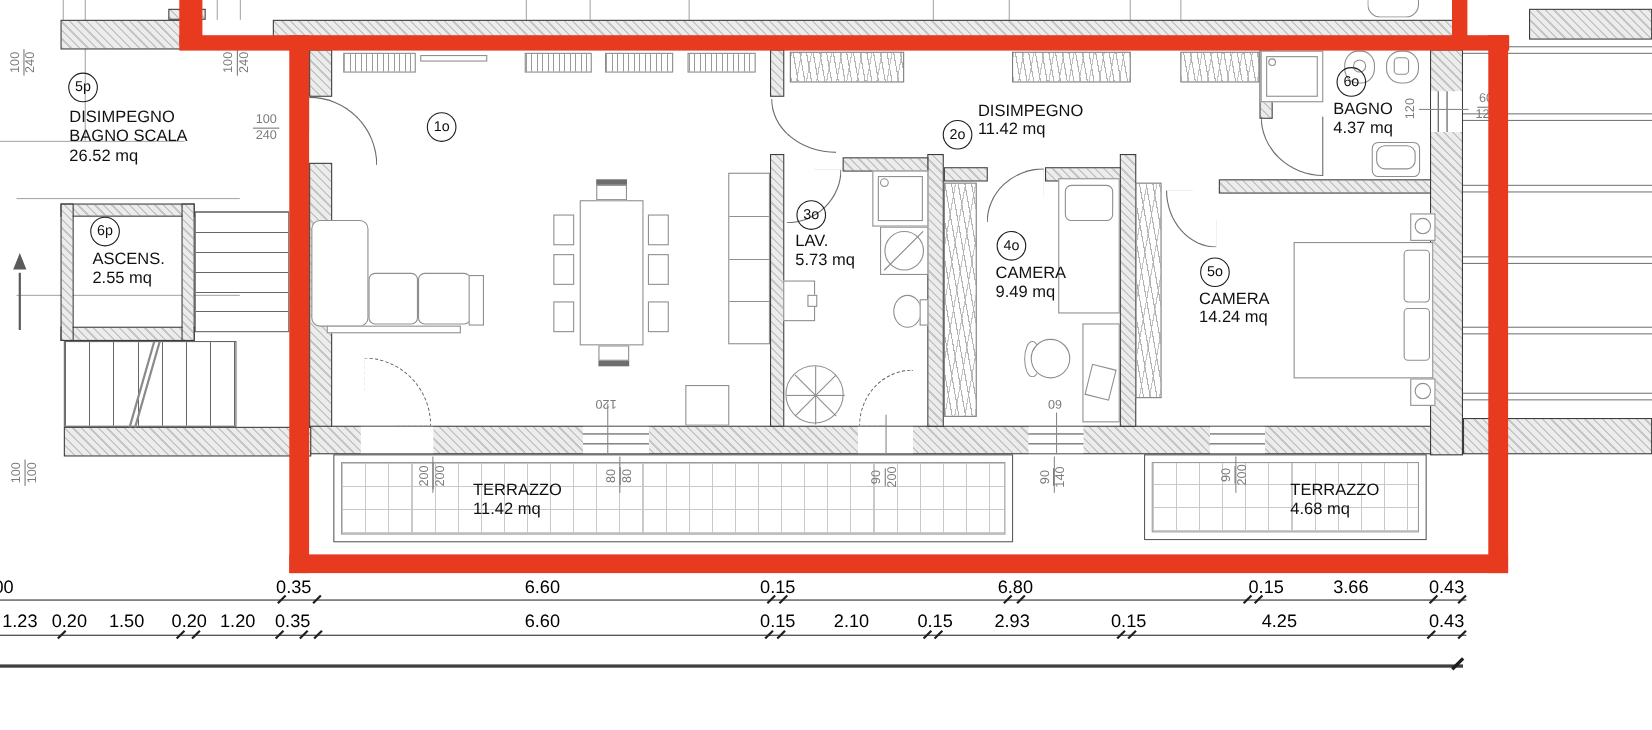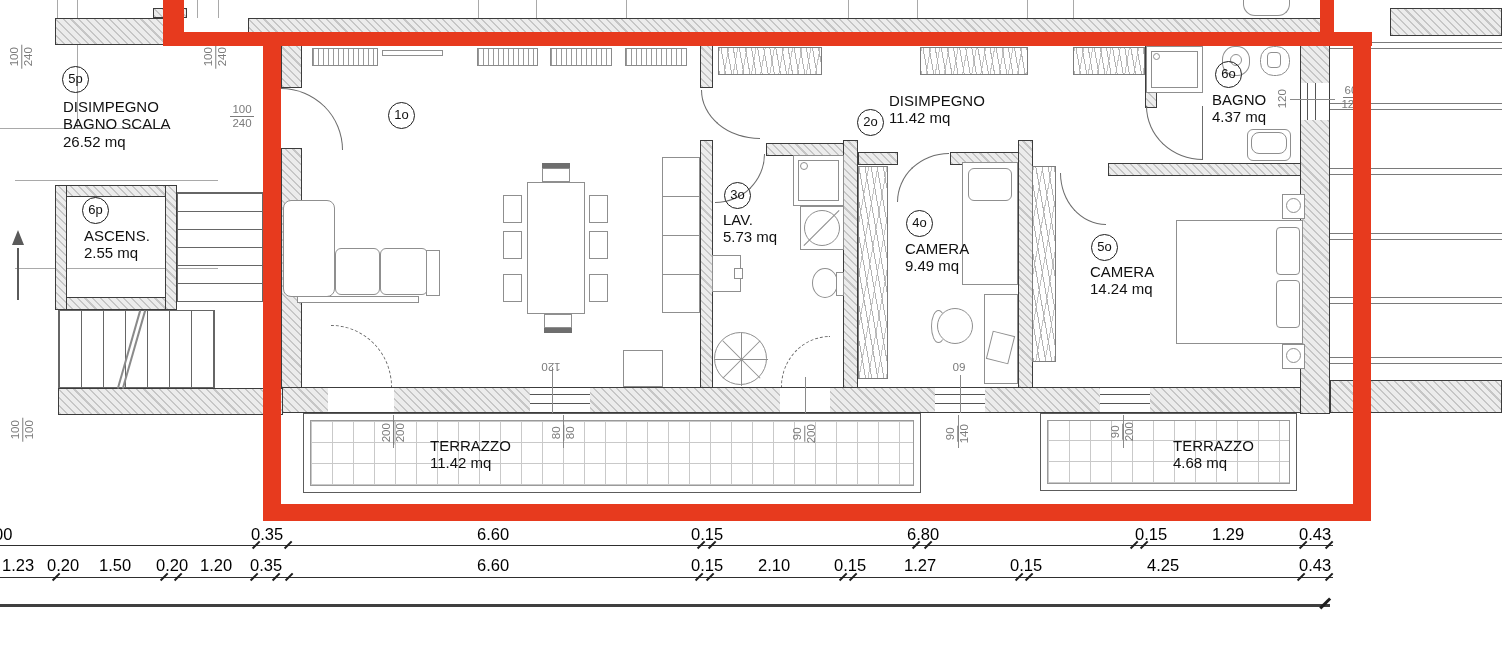--- a/index.html
+++ b/index.html
@@ -376,31 +376,31 @@
   <div class="tick" style="left:1024px;top:576px"></div>
   <div class="tick" style="left:1296px;top:576px"></div>
   <div class="tick" style="left:1324px;top:576px"></div>
 
   <div class="dim" style="left:-6px;top:526px">00</div>
   <div class="dim" style="left:251px;top:526px">0.35</div>
   <div class="dim" style="left:477px;top:526px">6.60</div>
   <div class="dim" style="left:691px;top:526px">0.15</div>
   <div class="dim" style="left:907px;top:526px">6.80</div>
   <div class="dim" style="left:1135px;top:526px">0.15</div>
-  <div class="dim" style="left:1212px;top:526px">1.29</div>
+  <div class="dim" style="left:1212px;top:526px">3.66</div>
   <div class="dim" style="left:1299px;top:526px">0.43</div>
 
   <div class="dim" style="left:2px;top:557px">1.23</div>
   <div class="dim" style="left:47px;top:557px">0.20</div>
   <div class="dim" style="left:99px;top:557px">1.50</div>
   <div class="dim" style="left:156px;top:557px">0.20</div>
   <div class="dim" style="left:200px;top:557px">1.20</div>
   <div class="dim" style="left:250px;top:557px">0.35</div>
   <div class="dim" style="left:477px;top:557px">6.60</div>
   <div class="dim" style="left:691px;top:557px">0.15</div>
   <div class="dim" style="left:758px;top:557px">2.10</div>
   <div class="dim" style="left:834px;top:557px">0.15</div>
-  <div class="dim" style="left:904px;top:557px">1.27</div>
+  <div class="dim" style="left:904px;top:557px">2.93</div>
   <div class="dim" style="left:1010px;top:557px">0.15</div>
   <div class="dim" style="left:1147px;top:557px">4.25</div>
   <div class="dim" style="left:1299px;top:557px">0.43</div>
 
 </div>
 
 </body></html>

